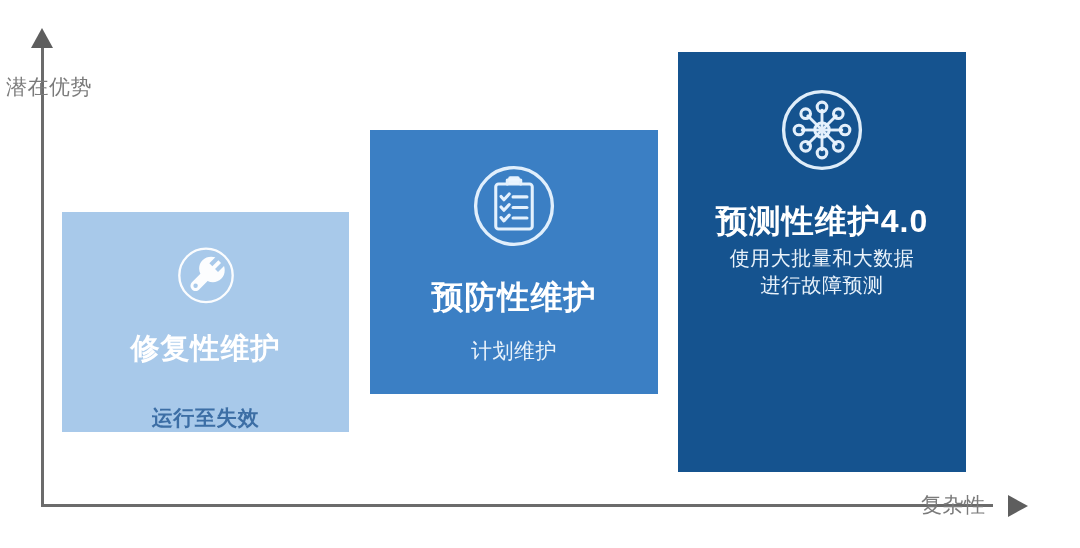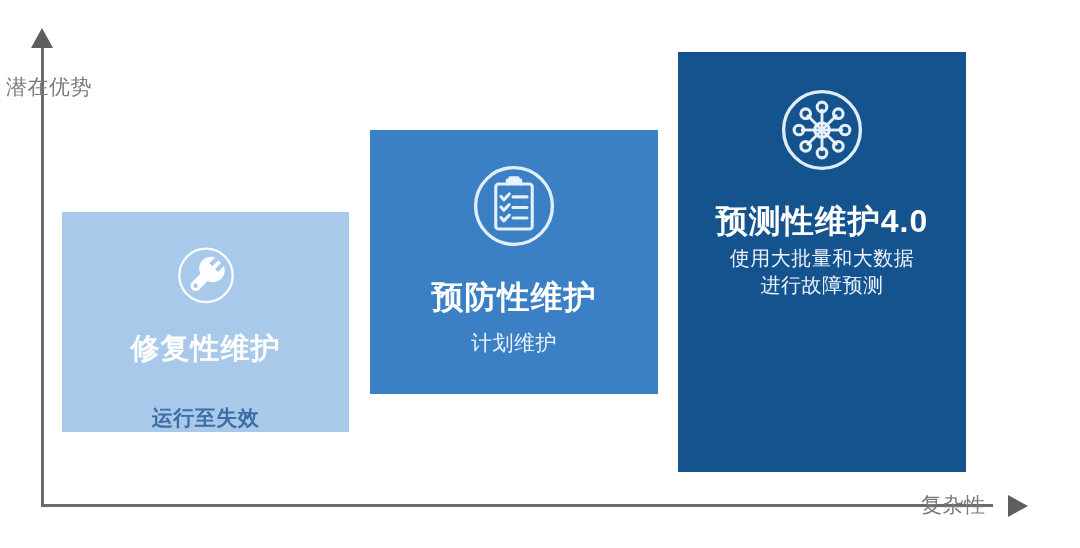--- a/index.html
+++ b/index.html
@@ -83,21 +83,21 @@
   }
   .bar-1 .bar-title { font-size: 29px; margin-top: 24px; }
   .bar-2 .bar-title { font-size: 32px; margin-top: 26px; }
   .bar-3 .bar-title { font-size: 32px; margin-top: 26px; }
 
   .bar-sub {
     line-height: 1.35;
     letter-spacing: 0.5px;
   }
   .bar-1 .bar-sub { color: #3c6ea5; font-size: 21px; font-weight: 700; margin-top: 39px; }
-  .bar-2 .bar-sub { color: #eaf3fb; font-size: 21px; font-weight: 400; margin-top: 14px; }
+  .bar-2 .bar-sub { color: #eaf3fb; font-size: 21px; font-weight: 400; margin-top: 22px; }
   .bar-3 .bar-sub { color: #eaf3fb; font-size: 20px; font-weight: 400; margin-top: 6px; width: 240px; }
 </style>
 </head>
 <body>
 
 <div class="chart-root">
 
   <div class="axis-y-line"></div>
   <div class="axis-y-arrow"></div>
   <div class="axis-label axis-label-y">潜在优势</div>

